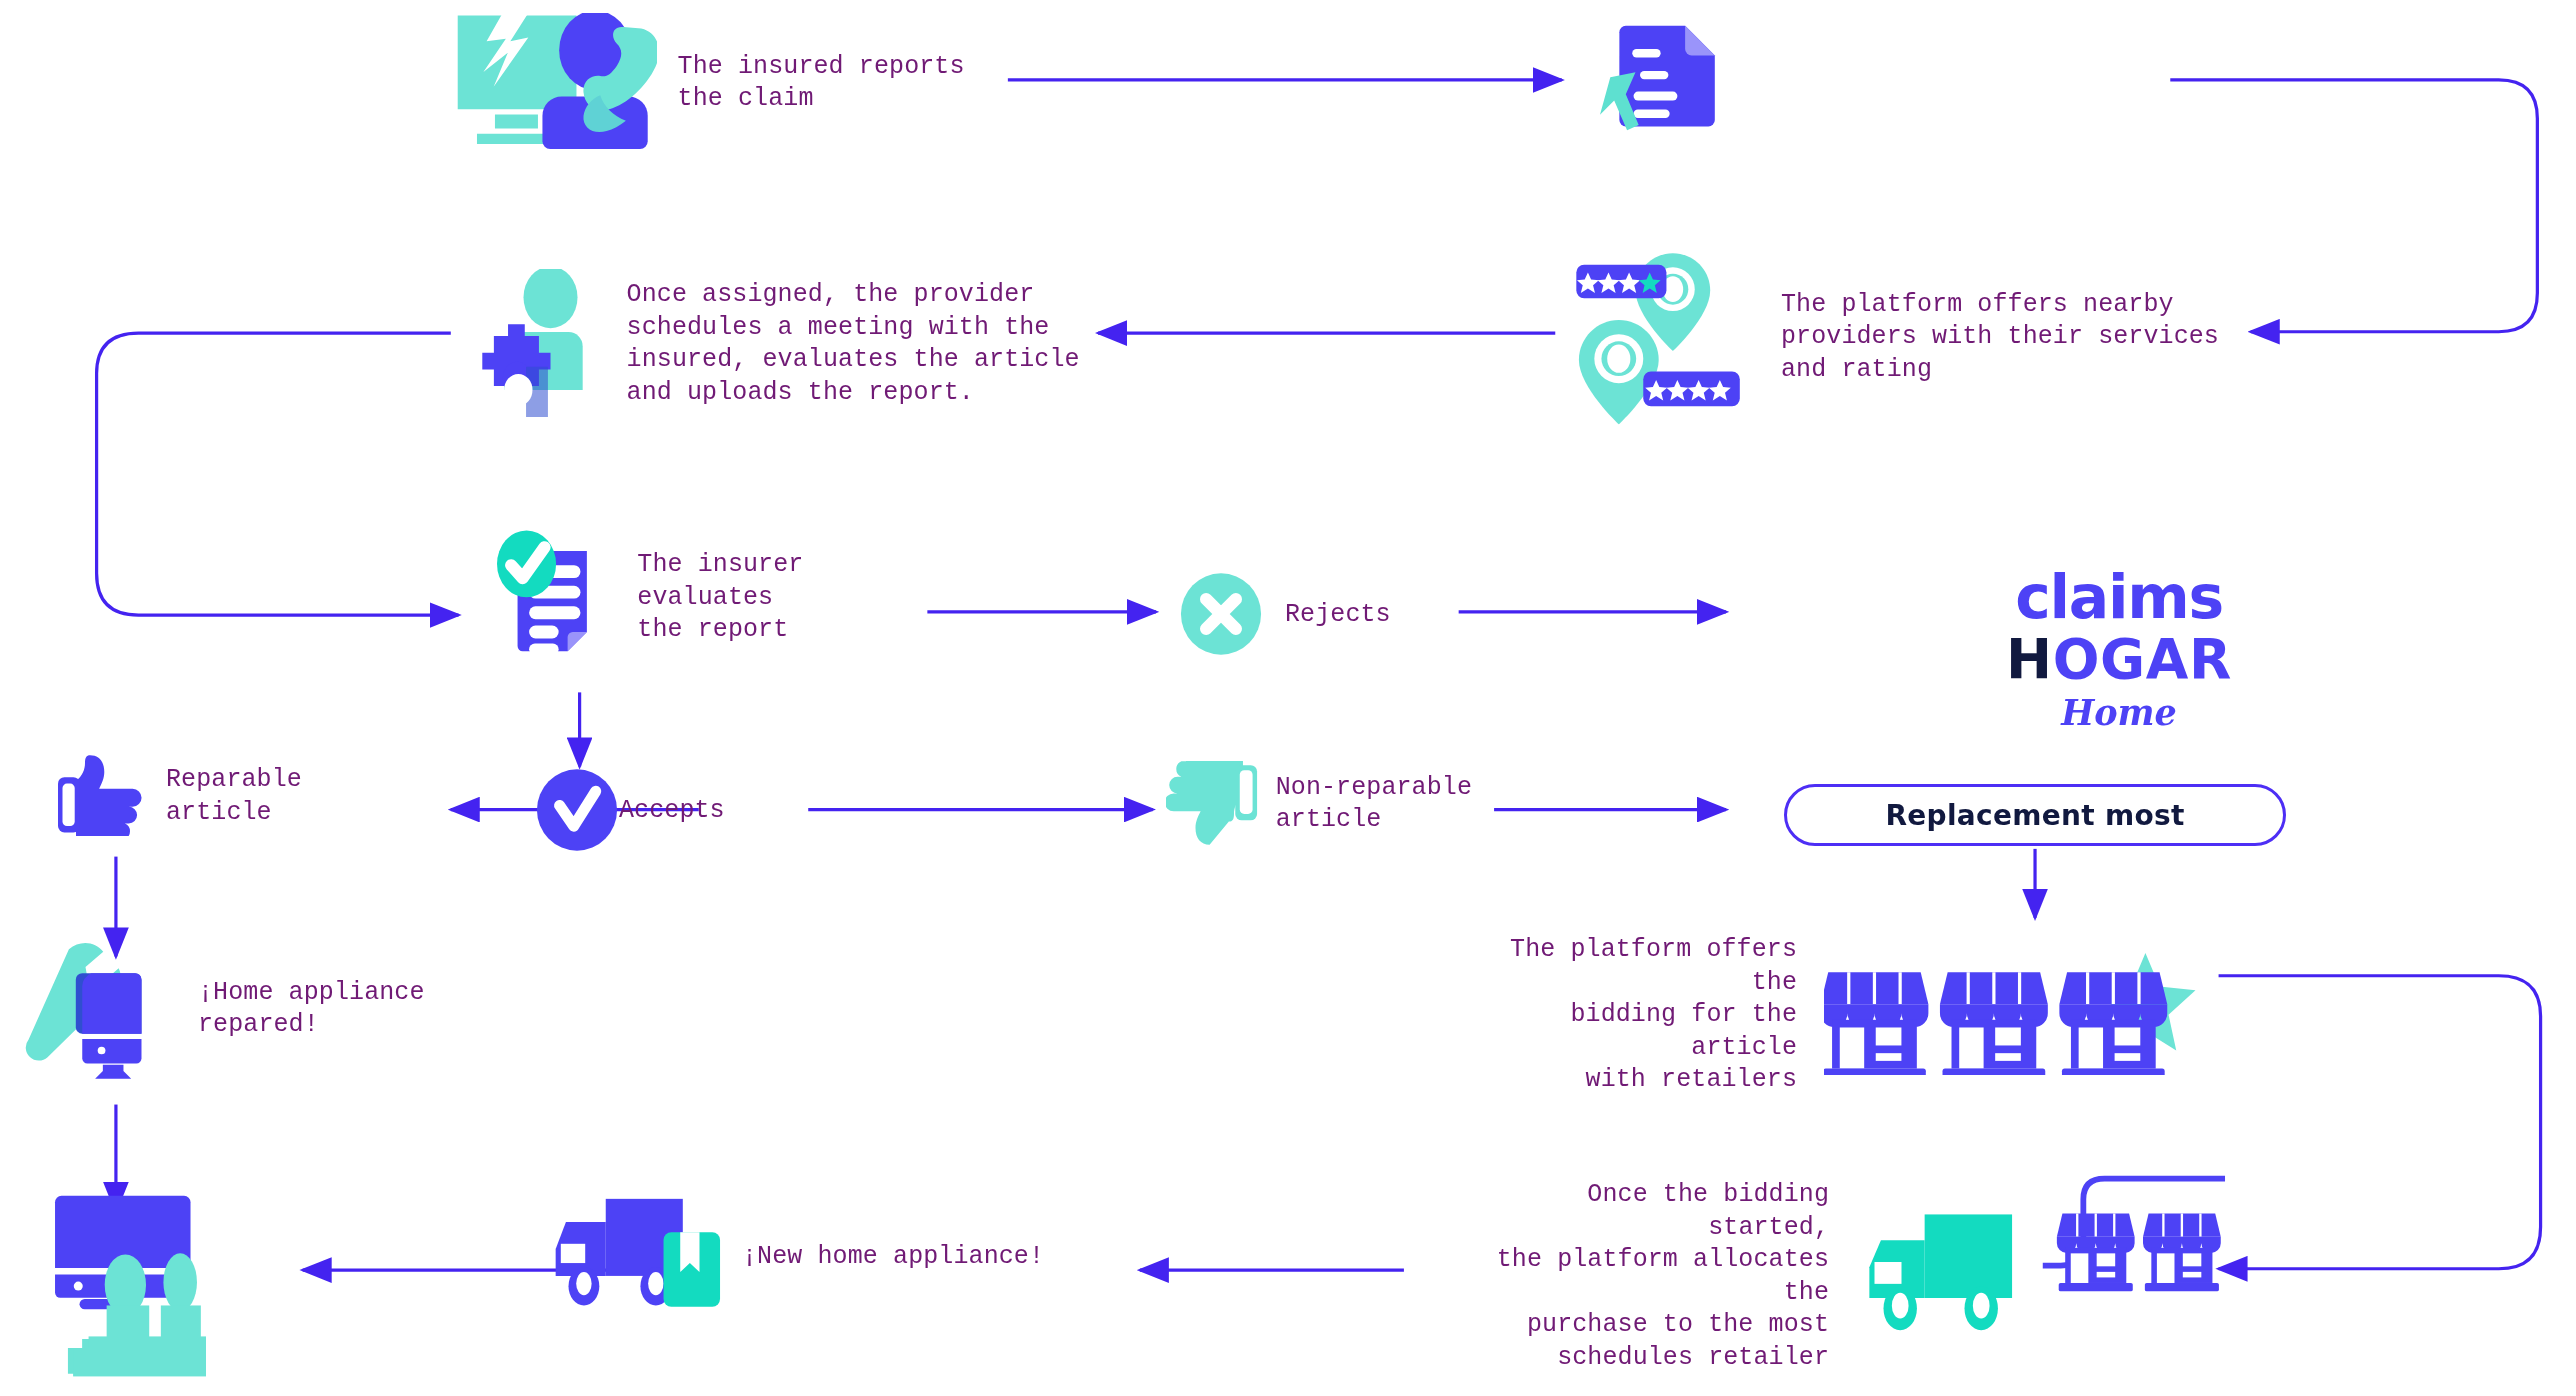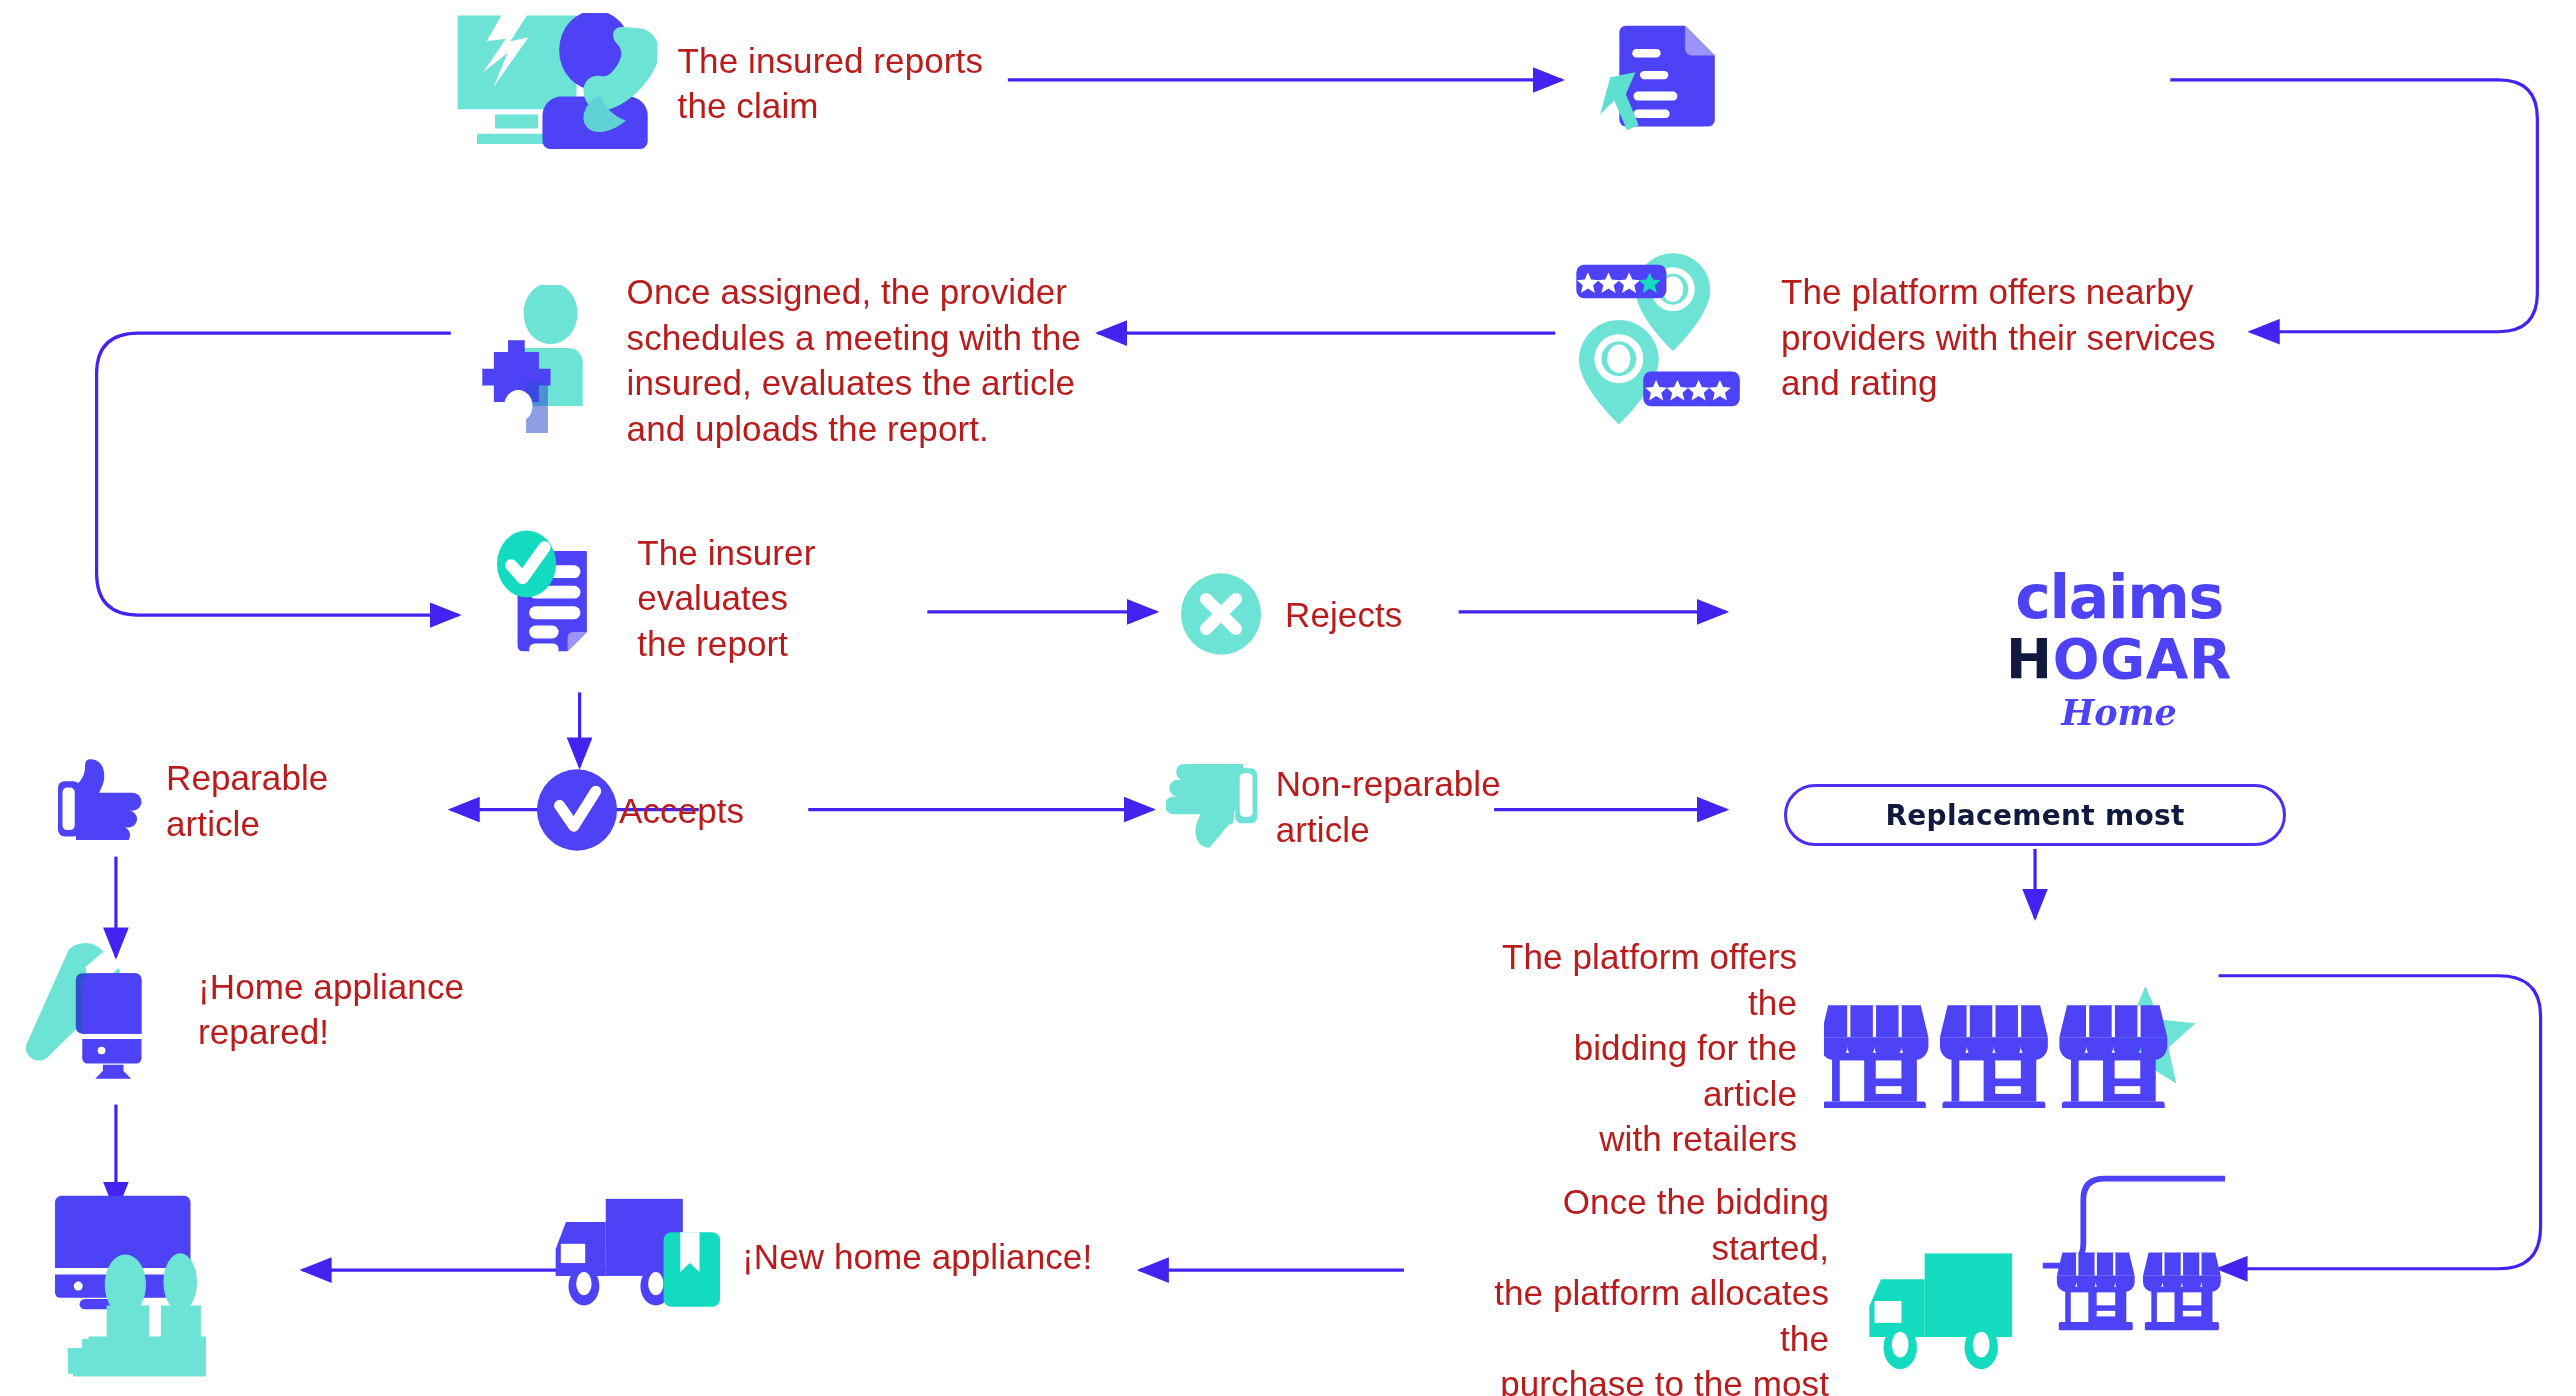--- a/index.html
+++ b/index.html
@@ -28,26 +28,26 @@
   .node {
     position: absolute;
     display: flex;
     align-items: center;
   }
   .icon-wrap {
     position: relative;
     flex: 0 0 auto;
   }
   .cap {
-    color: #b91c1c;
-    font-size: 35px;
+    color: #701a75;
+    font-size: 25px;
     line-height: 1.30;
     letter-spacing: 0.1px;
     white-space: pre-line;
-    font-family: Liberation Sans, sans-serif;
+    font-family: Liberation Mono, monospace;
     font-weight: 300;
   }
   .cap.right { text-align: right; }
   .cap.left  { text-align: left; }
 
   
   #logo-block {
     position: absolute;
     left: 1855px;
     top: 567px;
@@ -370,21 +370,21 @@
           </g>
         </g>
       </svg>
     </div>
   </div>
 
   <div class="node" style="left:1462px; top:1179px;">
     <div class="cap right" style="width:367px;">Once the bidding started,
 the platform allocates the
 purchase to the most
-convenient retailer</div>
+schedules retailer</div>
     <div class="icon-wrap" style="margin-left:26px;">
       <svg width="399" height="135" viewBox="0 0 620 210">
 
         <rect x="108" y="10" width="136" height="130" fill="#13dbc0"></rect>
         <path d="M40 50 H108 V140 H22 V92 Z" fill="#13dbc0"></path>
         <rect x="30" y="84" width="42" height="34" fill="#ffffff"></rect>
         <ellipse cx="70" cy="156" rx="26" ry="34" fill="#13dbc0"></ellipse>
         <ellipse cx="70" cy="152" rx="13" ry="20" fill="#ffffff"></ellipse>
         <ellipse cx="196" cy="156" rx="26" ry="34" fill="#13dbc0"></ellipse>
         <ellipse cx="196" cy="152" rx="13" ry="20" fill="#ffffff"></ellipse>

